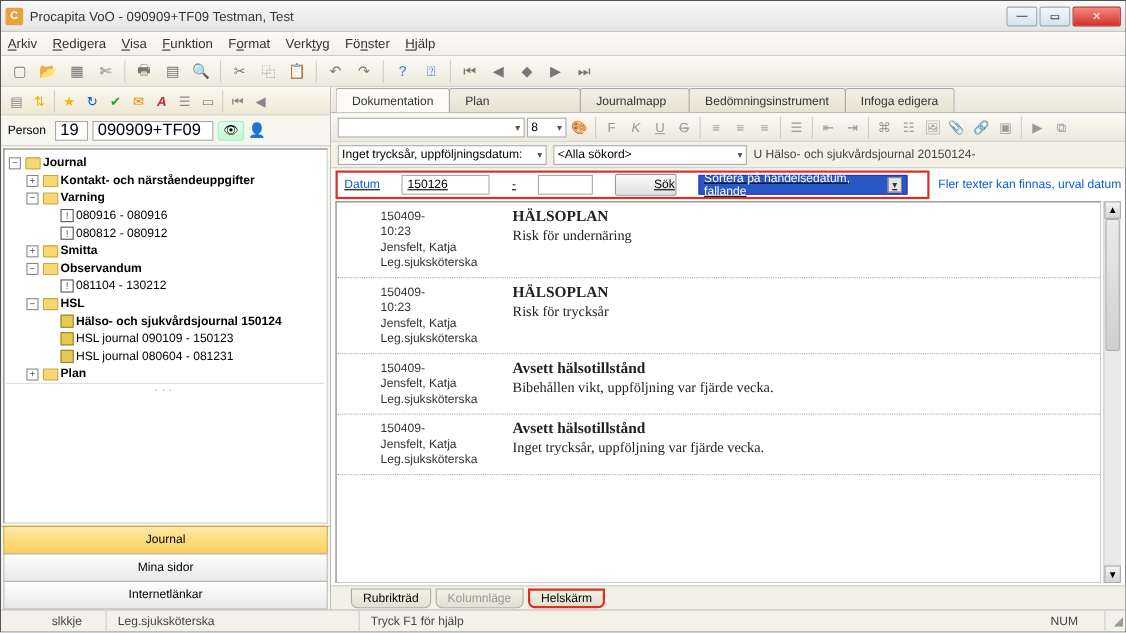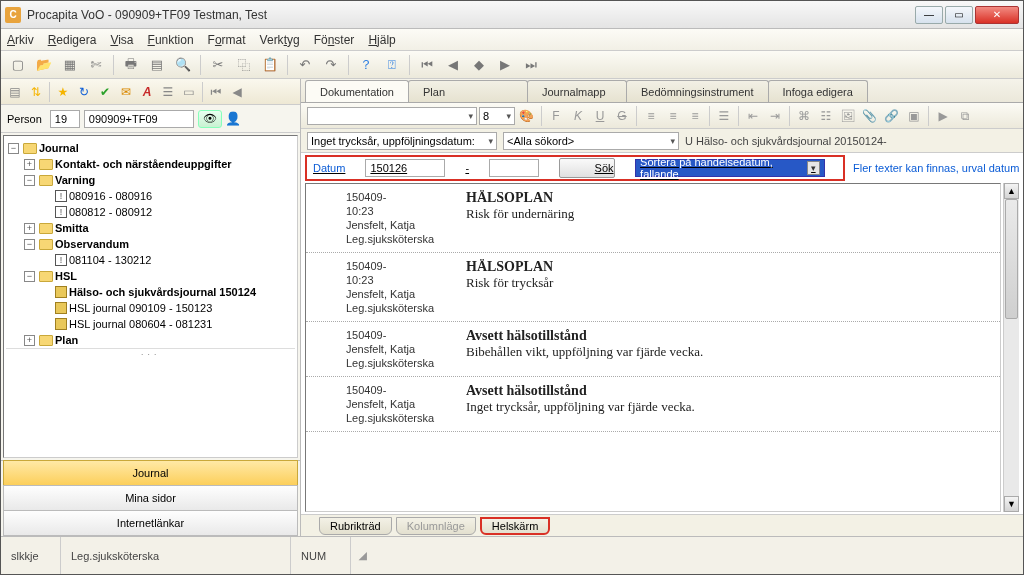--- a/index.html
+++ b/index.html
@@ -28,21 +28,21 @@
 .left-toolbar { height: 26px; background: linear-gradient(#faf8ee,#eee8d4); border-bottom: 1px solid #ccc; display: flex; align-items: center; padding: 0 4px; gap: 1px; }
 .lt-btn { width: 20px; height: 20px; display: flex; align-items: center; justify-content: center; font-size: 12px; color: #888; }
 .lt-star { color: #f5b400; }
 .lt-blue { color: #0b5cd6; }
 .lt-green { color: #2aa02a; }
 .lt-env { color: #d98800; }
 .lt-red { color: #c72a2a; }
 
 .person-row { height: 28px; display: flex; align-items: center; padding: 0 6px; gap: 4px; border-bottom: 1px solid #ccc; background: #f6f5ee; }
 .person-row .lbl { margin-right: 4px; }
-.person-row input { border: 1px solid #aaa; height: 18px; padding: 0 4px; font-family: inherit; font-size: 11px; }
+.person-row input { border: 1px solid #aaa; height: 18px; padding: 0 4px; font-family: inherit; font-size: 15px; }
 .eye-btn { width: 24px; height: 18px; border: 1px solid #8fb; border-radius: 3px; background: linear-gradient(#e8fff0,#c9f2d2); display: flex; align-items: center; justify-content: center; font-size: 11px; }
 
 .tree { flex: 1; overflow: auto; background: #fff; border: 1px inset #ccc; margin: 2px; padding: 4px 2px; font-size: 11px; }
 .tree ul { list-style: none; padding-left: 16px; }
 .tree > ul { padding-left: 2px; }
 .tree li { line-height: 16px; white-space: nowrap; }
 .node-row { display: flex; align-items: center; gap: 2px; }
 .expander { width: 11px; height: 11px; border: 1px solid #888; display: inline-flex; align-items: center; justify-content: center; font-size: 9px; line-height: 1; margin-right: 2px; background: #fff; color: #555; }
 .expander.empty { border: none; }
 .folder-icon { width: 14px; height: 11px; background: #f7d774; border: 1px solid #c9a83a; border-radius: 1px; display: inline-block; }
@@ -90,21 +90,21 @@
 .vscroll { width: 16px; background: #e9e9e9; border-left: 1px solid #ccc; position: relative; margin: 0 4px 2px 0; }
 .vscroll .arrow { height: 16px; display: flex; align-items: center; justify-content: center; font-size: 9px; background: linear-gradient(#f4f4f4,#d4d4d4); border: 1px solid #aaa; }
 .vscroll .thumb { position: absolute; top: 16px; left: 1px; right: 1px; height: 120px; background: linear-gradient(#eaeaea,#cfcfcf); border: 1px solid #aaa; border-radius: 2px; }
 .vscroll .arrow.bottom { position: absolute; bottom: 0; left: 0; right: 0; }
 
 .bottom-tabs { height: 22px; display: flex; align-items: center; padding: 0 18px; gap: 4px; border-top: 1px solid #ccc; background: #f3f1e5; }
 .btab { height: 18px; padding: 0 10px; border: 1px solid #aaa; border-radius: 0 0 6px 6px; background: linear-gradient(#f3f1e6,#e3e0cf); font-size: 11px; display: flex; align-items: center; }
 .btab.dim { color: #999; }
 .btab.highlight { border: 2px solid #d93025; }
 
-.statusbar { height: 38px; border-top: 1px solid #bbb; background: #f3f1e8; display: flex; align-items: center; font-size: 11px; color: #444; }
+.statusbar { height: 20px; border-top: 1px solid #bbb; background: #f3f1e8; display: flex; align-items: center; font-size: 11px; color: #444; padding-left: 36px; }
 .statusbar .cell { padding: 0 10px; border-right: 1px solid #ccc; height: 100%; display: flex; align-items: center; }
 .statusbar .cell.first { width: 60px; }
 .statusbar .cell.role { width: 230px; }
 .statusbar .cell.help { flex: 1; border-right: none; }
 .statusbar .cell.num { width: 60px; border-right: 1px solid #ccc; }
 .statusbar .grip { width: 18px; display: flex; align-items: flex-end; justify-content: flex-end; padding: 2px; color: #999; }
 </style>
 </head>
 <body>
 
@@ -435,17 +435,18 @@
         <div class="btab dim">Kolumnläge</div>
         <div class="btab highlight">Helskärm</div>
       </div>
 
     </div>
   </div>
 
   <div class="statusbar">
     <div class="cell first">slkkje</div>
     <div class="cell role">Leg.sjuksköterska</div>
+    <div class="cell help">Tryck F1 för hjälp</div>
     <div class="cell num">NUM</div>
     <div class="grip">◢</div>
   </div>
 
 </div>
 
 </body></html>

